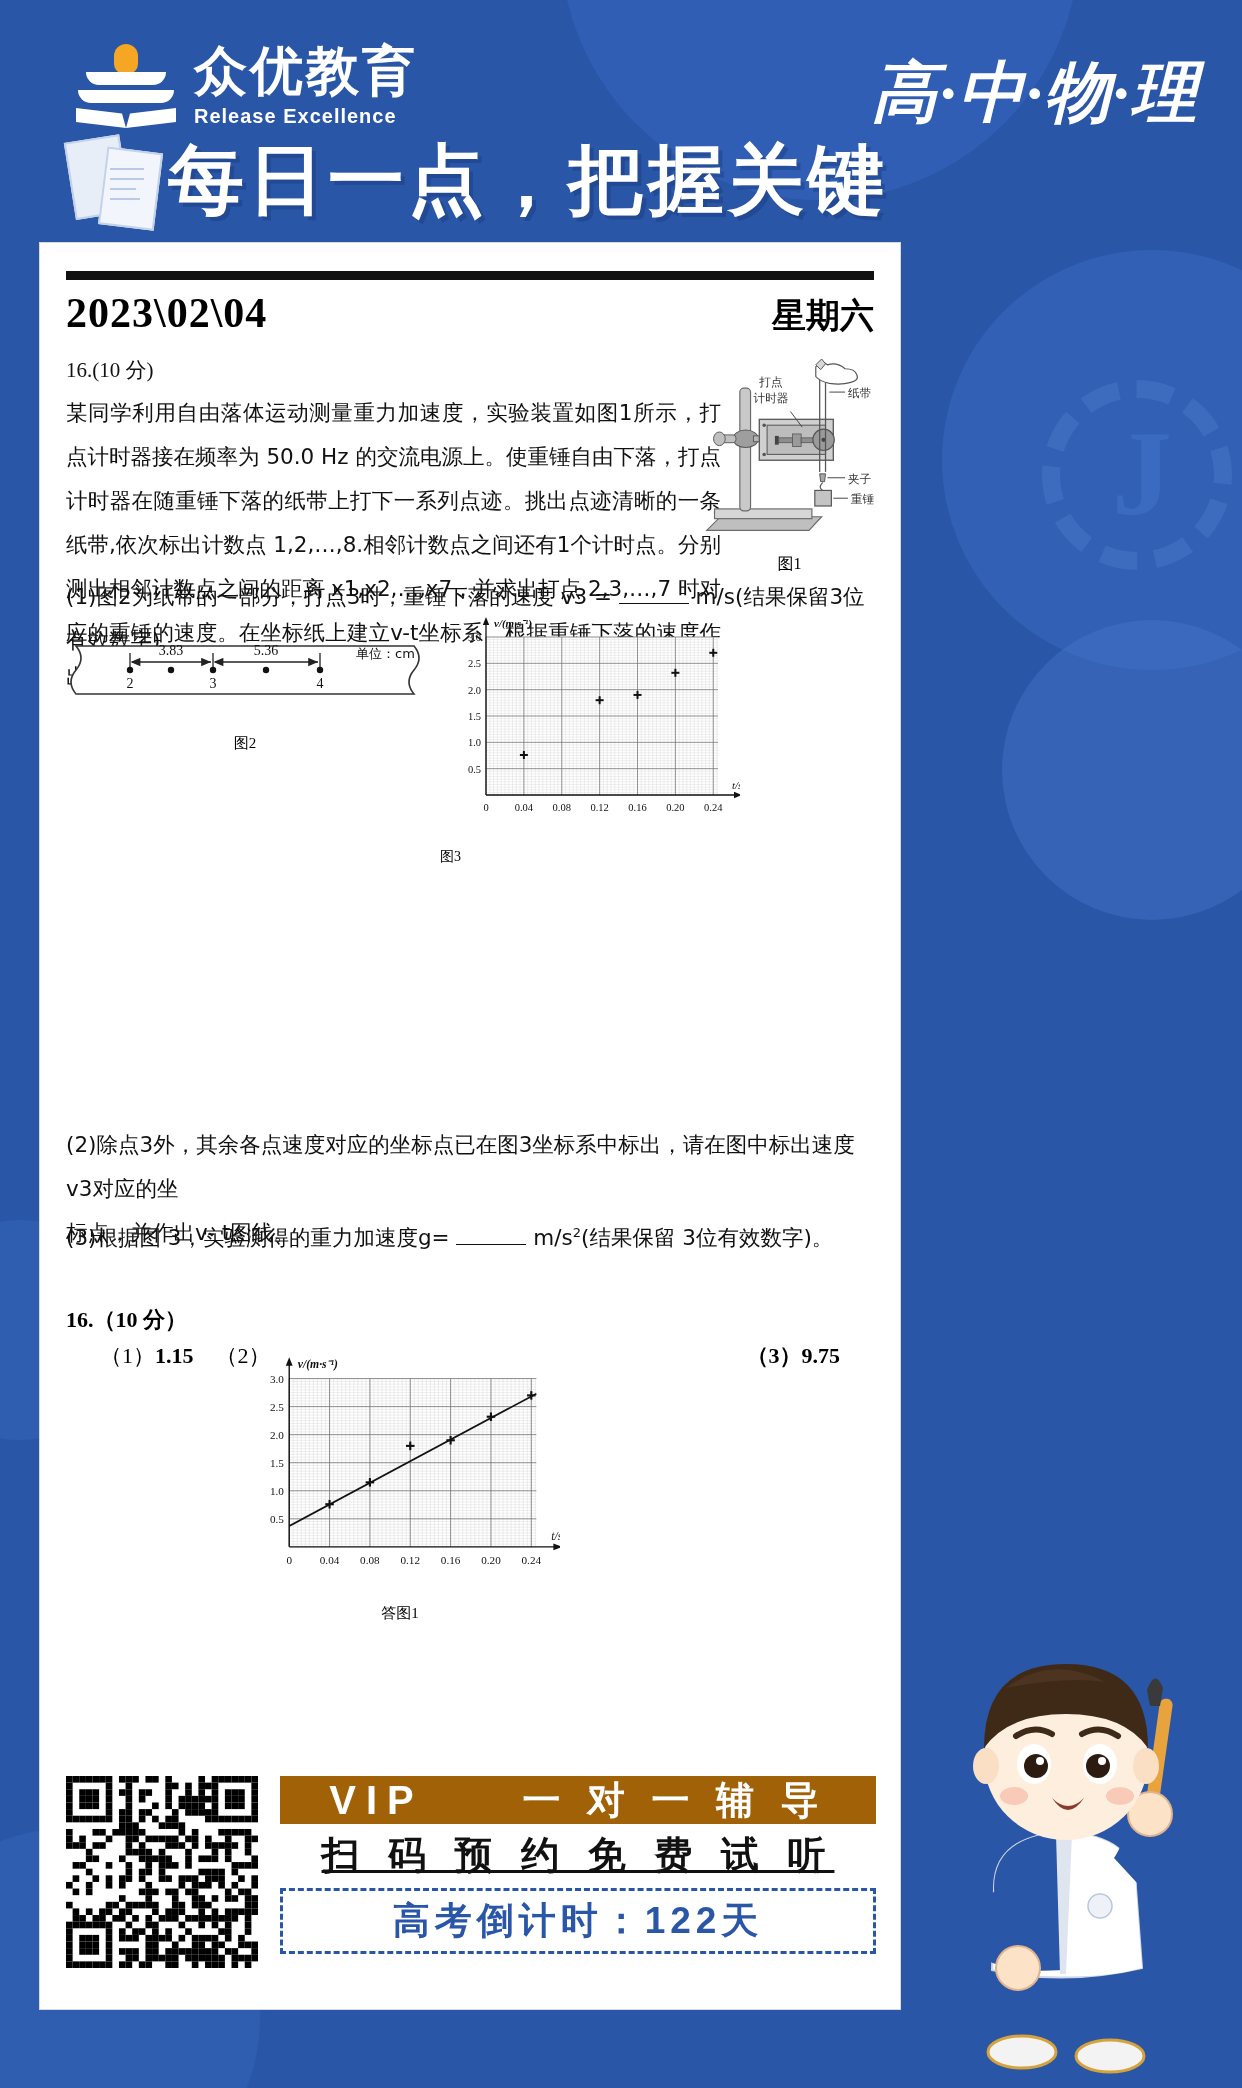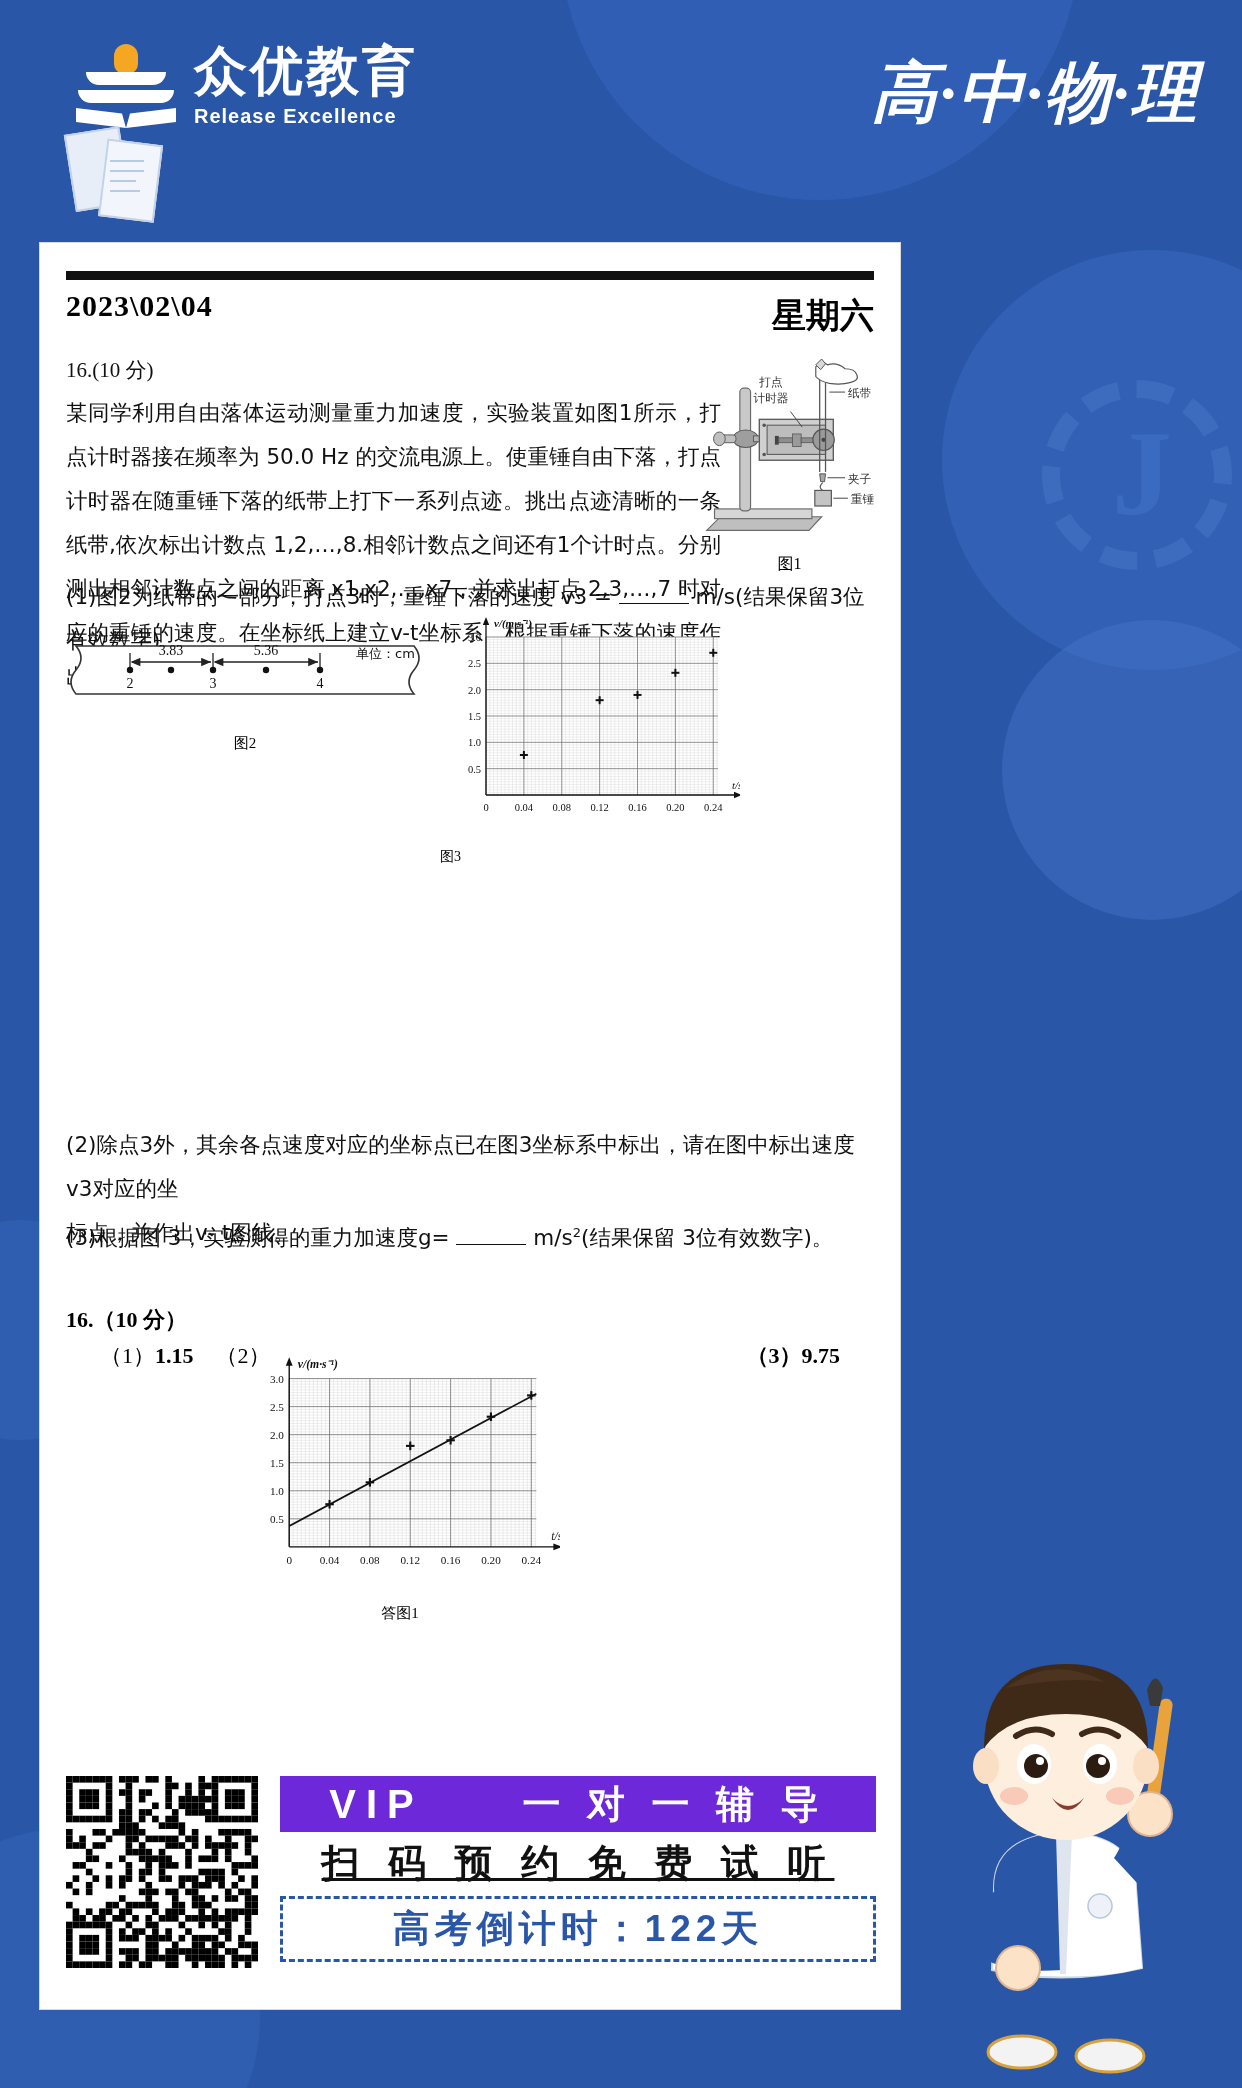--- a/index.html
+++ b/index.html
@@ -76,21 +76,21 @@
   
   .sheet-main {
     position:absolute; top:243px; left:40px; width:860px; height:1766px;
     background:#fff; box-shadow:0 0 0 1px #d9d9d9;
   }
 
   .rule-bar { position:absolute; top:28px; left:26px; width:808px; height:9px; background:#111; }
 
   .date {
     position:absolute; top:46px; left:26px;
-    font-family:"Liberation Serif", serif; font-weight:bold; font-size:30px; color:#000;
+    font-family:"Liberation Serif", serif; font-weight:bold; font-size:42px; color:#000;
     letter-spacing:1px;
   }
   .weekday {
     position:absolute; top:50px; right:26px;
     font-family:"Liberation Serif", serif; font-weight:bold; font-size:34px; color:#000;
   }
 
   .q-num {
     position:absolute; top:113px; left:26px; font-size:21px; color:#111;
     font-family:"Liberation Serif", serif;
@@ -130,21 +130,21 @@
   .ans-row .a1 { font-weight:bold; }
   .ans-3 { position:absolute; top:1098px; right:60px; font-family:"Liberation Serif", serif; font-size:22px; font-weight:bold; }
   .fig-ans { position:absolute; top:1110px; left:200px; width:320px; }
   .fig-ans .cap { text-align:center; font-size:15px; margin-top:2px; font-family:"Liberation Serif", serif;}
 
   
   .promo { position:absolute; left:26px; bottom:28px; width:810px; height:205px; display:flex; gap:22px; }
   .qr { width:192px; height:192px; background:#fff; }
   .promo-right { flex:1; display:flex; flex-direction:column; }
   .vip-bar {
-    background:#6d28d9; height:56px; display:flex; align-items:center;
+    background:#a16207; height:48px; display:flex; align-items:center;
     justify-content:space-around; color:#fff;
   }
   .vip-bar .v1 { font-size:40px; font-weight:bold; letter-spacing:10px; }
   .vip-bar .v2 { font-size:38px; font-weight:bold; letter-spacing:8px; }
   .scan-line {
     height:62px; display:flex; align-items:center; justify-content:center;
     font-size:38px; font-weight:bold; letter-spacing:9px; color:#111;text-decoration:underline;
   }
   .countdown {
     height:66px; margin-top:2px; border:3px dashed #2a56a8;
@@ -186,20 +186,21 @@
 
   <div class="slogan-wrap">
     <div class="paper-icon">
       <div class="sheet s1"></div>
       <div class="sheet s2"></div>
       <div class="ln" style="left:38px;top:30px;width:34px;"></div>
       <div class="ln" style="left:38px;top:40px;width:34px;"></div>
       <div class="ln" style="left:38px;top:50px;width:26px;"></div>
       <div class="ln" style="left:38px;top:60px;width:30px;"></div>
     </div>
+    <div class="slogan">每日一点，把握关键</div>
   </div>
 </div>
 
 <div class="sheet-main">
 
   <div class="rule-bar"></div>
   <div class="date">2023\02\04</div>
   <div class="weekday">星期六</div>
 
   <div class="q-num">16.(10 分)</div>

